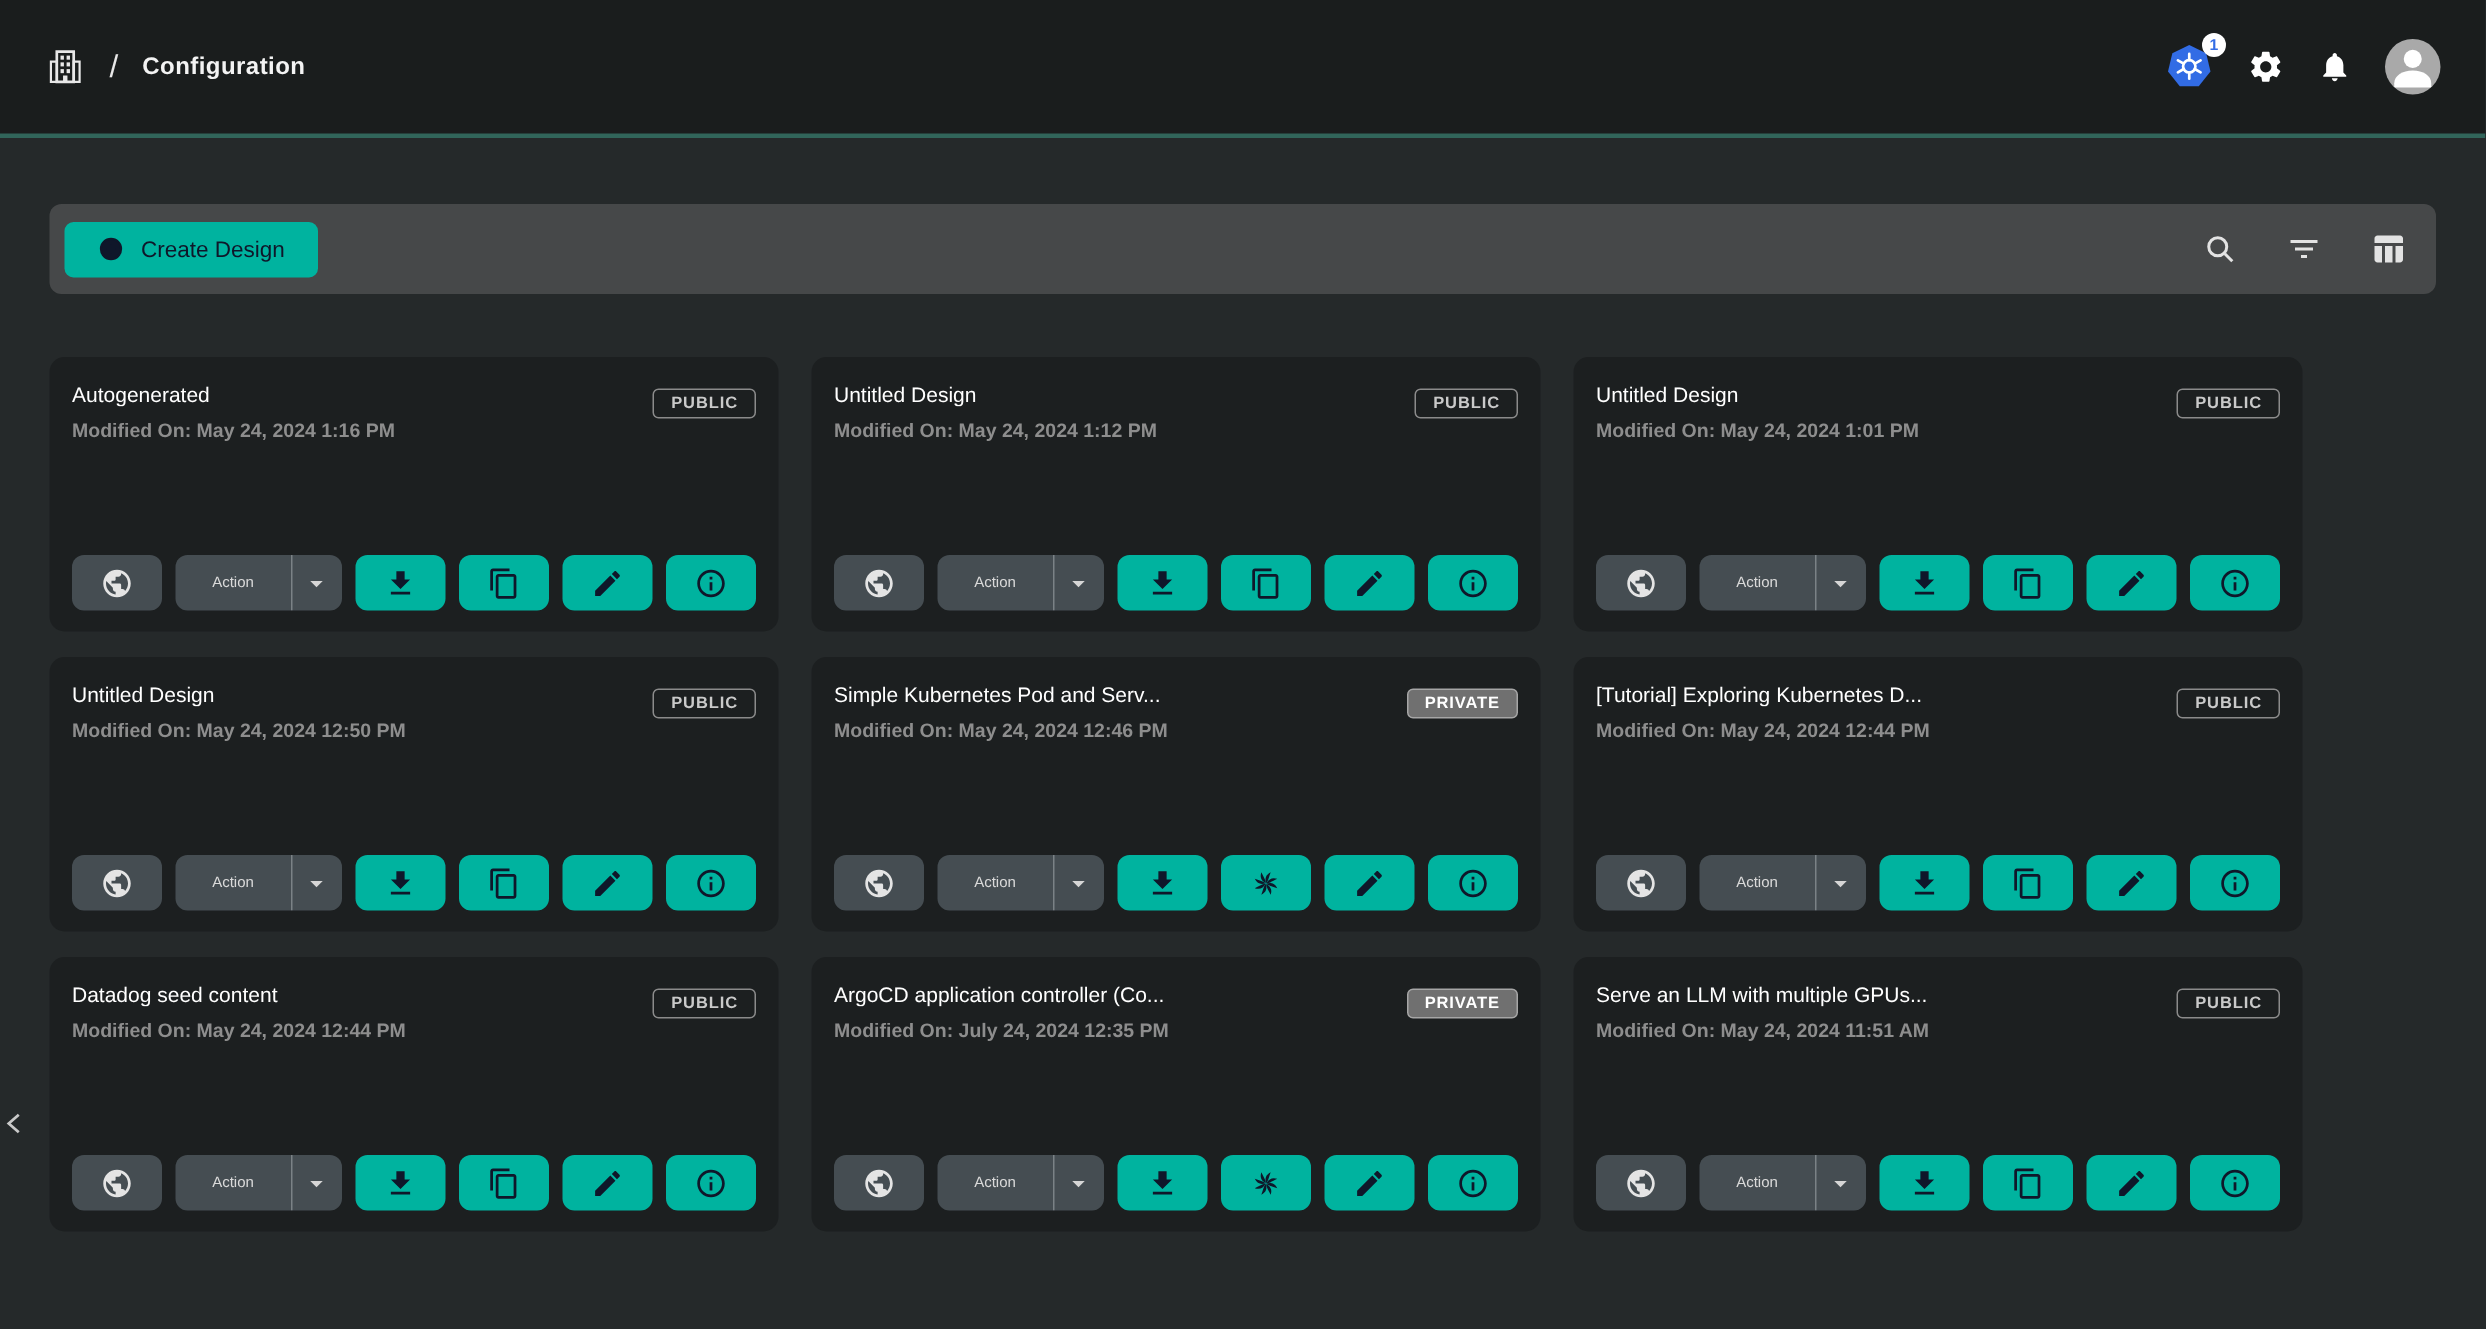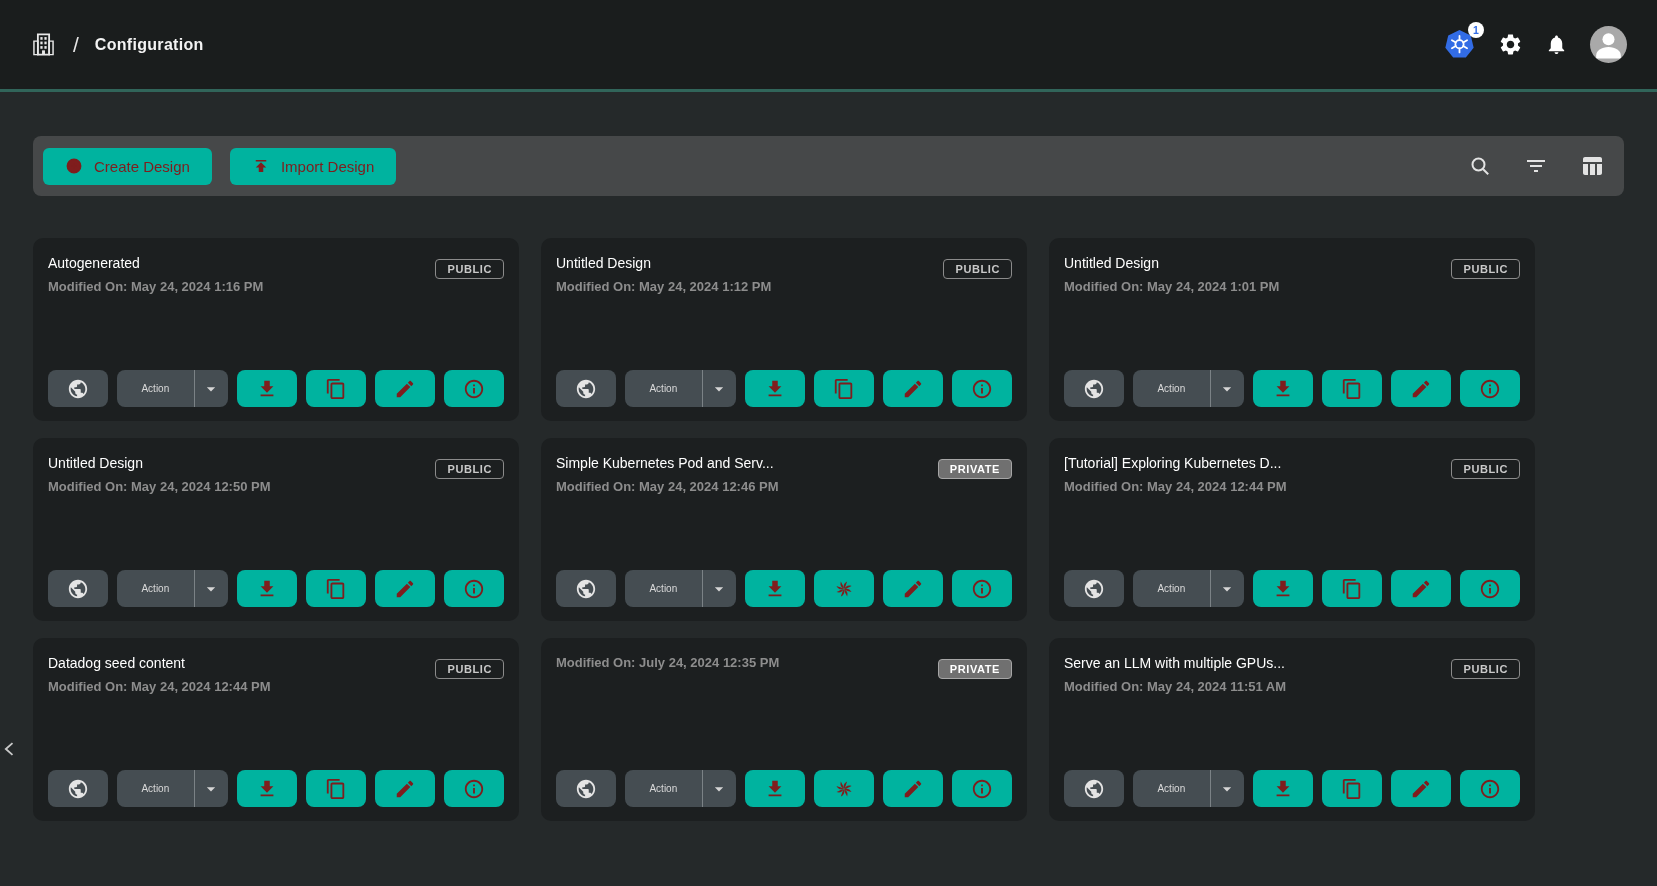--- a/index.html
+++ b/index.html
@@ -20,21 +20,21 @@
                display:flex; align-items:center; justify-content:center; }
   .avatar { width:37px; height:37px; border-radius:50%; background:#a9a9a9; cursor:pointer;
             display:flex; align-items:center; justify-content:center; overflow:hidden; }
 
   
   main { padding:0 33px; }
   .toolbar { margin-top:44px; height:60px; background:#464849; border-radius:8px;
              display:flex; align-items:center; padding:0 20px 0 10px; gap:18px; }
   .btn { border:none; cursor:pointer; display:flex; align-items:center; justify-content:center;
          font-family:inherit; }
-  .btn.teal { background:#00b39f; color:#7f1d1d; border-radius:6px; }
+  .btn.teal { background:#00b39f; color:#0f172a; border-radius:6px; }
   .btn-lg { height:37px; padding:0 22px; font-size:15px; gap:11px; }
   .toolbar-spacer { flex:1; }
   .tool-icon { color:#e3e3e3; width:24px; height:24px; cursor:pointer; margin-left:14px; }
 
   
   .grid { margin-top:42px; display:grid; grid-template-columns:repeat(3,486px); gap:17px 22px; }
   .card { background:#1c1f20; border-radius:10px; height:183px; padding:17px 15px 14px;
           display:flex; flex-direction:column; }
   .card-top { display:flex; justify-content:space-between; align-items:flex-start; gap:10px; }
   .card-title { color:#fff; font-size:14px; font-weight:500; margin-bottom:8px;
@@ -115,26 +115,20 @@
 
 <main>
   <div class="toolbar">
     <button class="btn teal btn-lg">
       <svg class="ic ic-sm" viewBox="0 0 24 24" fill="none" stroke="currentColor" stroke-width="1.8">
         <circle cx="12" cy="12" r="9"></circle>
           <path d="M12 8v8M8 12h8"></path>
       </svg>
       <span>Create Design</span>
     </button>
-    <button class="btn teal btn-lg">
-      <svg class="ic ic-sm" viewBox="0 0 24 24" fill="currentColor">
-        <path d="M5 4v2h14V4H5zm0 10h4v6h6v-6h4l-7-7-7 7z"></path>
-      </svg>
-      <span>Import Design</span>
-    </button>
     <div class="toolbar-spacer"></div>
     <svg class="tool-icon" viewBox="0 0 24 24" fill="none" stroke="currentColor" stroke-width="2">
       <circle cx="10.5" cy="10.5" r="6"></circle>
         <path d="M15.2 15.2L20.2 20.2"></path>
     </svg>
     <svg class="tool-icon" viewBox="0 0 24 24" fill="currentColor">
       <path d="M3 6h18v2H3zM6 11h12v2H6zM10 16h4v2h-4z"></path>
     </svg>
     <svg class="tool-icon" viewBox="0 0 24 24" fill="currentColor">
       <path d="M20 3H5c-1.1 0-2 .9-2 2v3h19V5c0-1.1-.9-2-2-2zM3 19c0 1.1.9 2 2 2h3V10H3v9zm7 2h5V10h-5v11zm7 0h3c1.1 0 2-.9 2-2v-9h-5v11z"></path>
@@ -476,20 +470,21 @@
         <svg class="ic" viewBox="0 0 24 24" fill="currentColor">
           <path d="M11 7h2v2h-2zm0 4h2v6h-2zm1-9C6.48 2 2 6.48 2 12s4.48 10 10 10 10-4.48 10-10S17.52 2 12 2zm0 18c-4.41 0-8-3.59-8-8s3.59-8 8-8 8 3.59 8 8-3.59 8-8 8z"></path>
         </svg>
       </button>
     </div>
   </div>
 
   <div class="card" data-variant="meshery">
     <div class="card-top">
       <div class="card-info">
+        <div class="card-title">ArgoCD application controller (Co...</div>
         <div class="card-date">Modified On: July 24, 2024 12:35 PM</div>
       </div>
       <span class="badge private">PRIVATE</span>
     </div>
     <div class="card-actions">
       <button class="btn dark act icon-btn">
         <svg class="ic" viewBox="0 0 24 24">
           <path d="M12 2C6.48 2 2 6.48 2 12s4.48 10 10 10 10-4.48 10-10S17.52 2 12 2zM11 19.93c-3.95-.49-7-3.85-7-7.93 0-.62.08-1.21.21-1.79L9 15v1c0 1.1.9 2 2 2v1.93zm6.9-2.54c-.26-.81-1-1.39-1.9-1.39h-1v-3c0-.55-.45-1-1-1H8v-2h2c.55 0 1-.45 1-1V7h2c1.1 0 2-.9 2-2v-.41c2.93 1.19 5 4.06 5 7.41 0 2.08-.8 3.97-2.1 5.39z"></path>
         </svg>
       </button>

